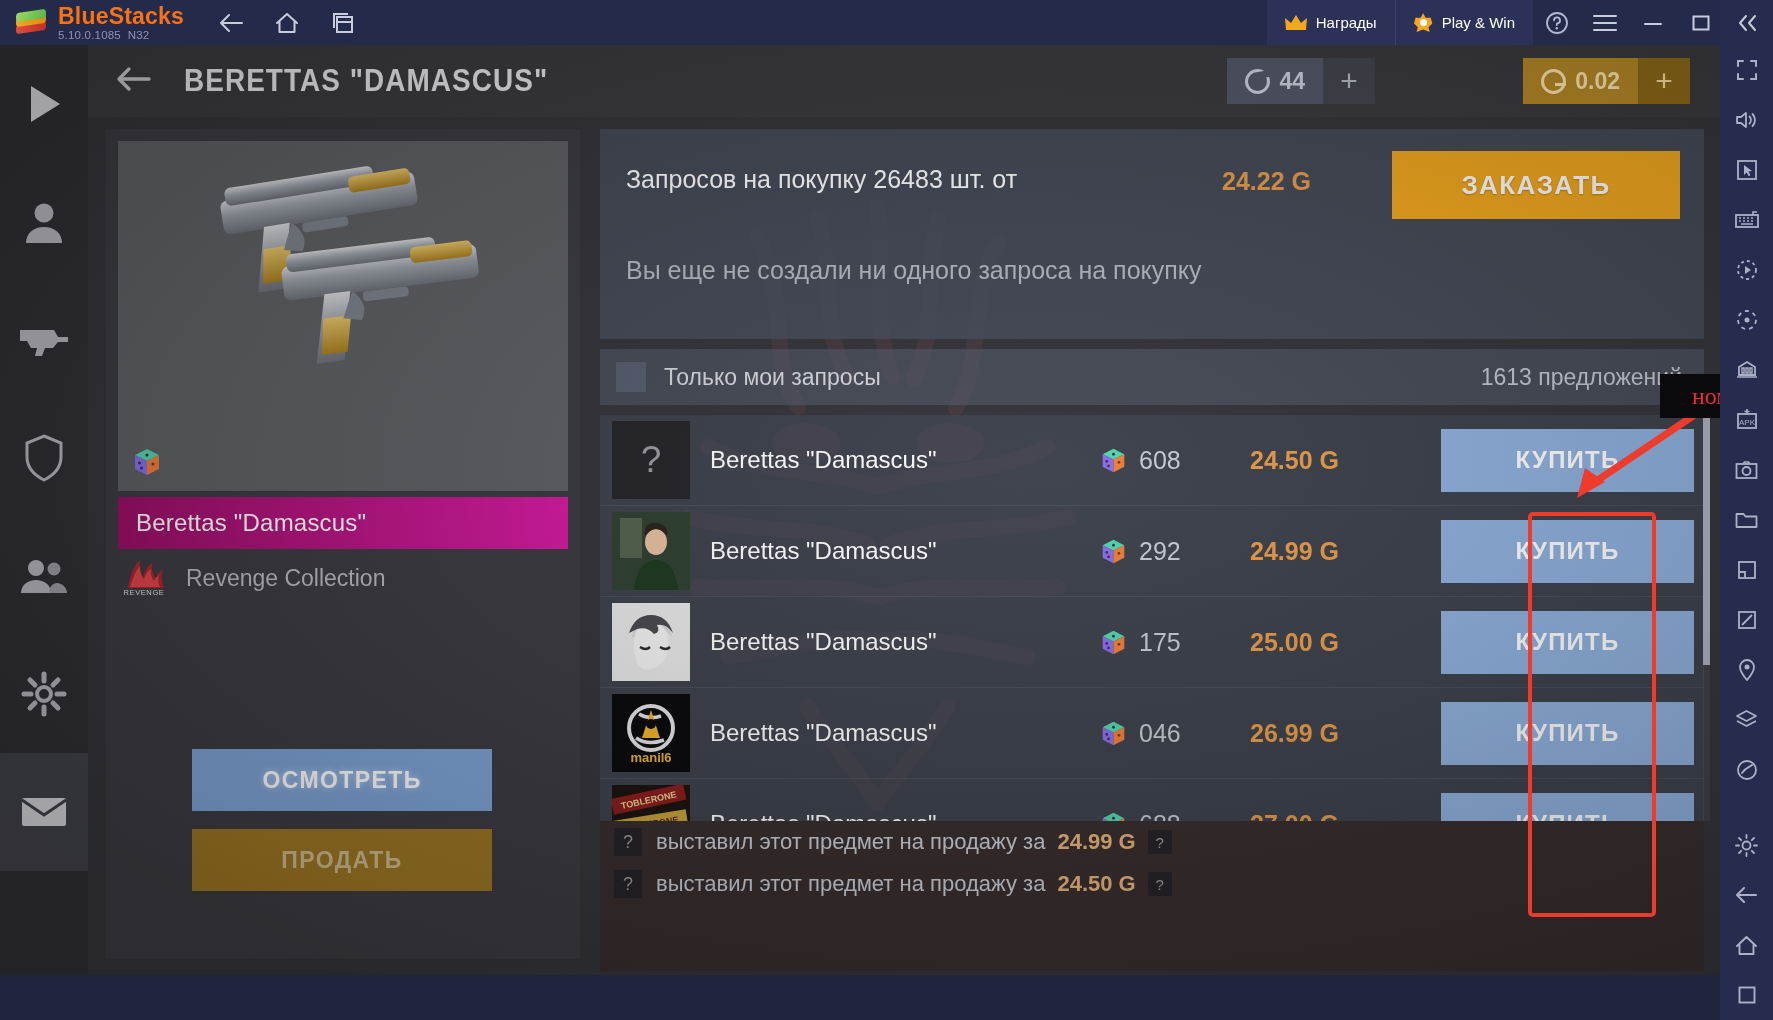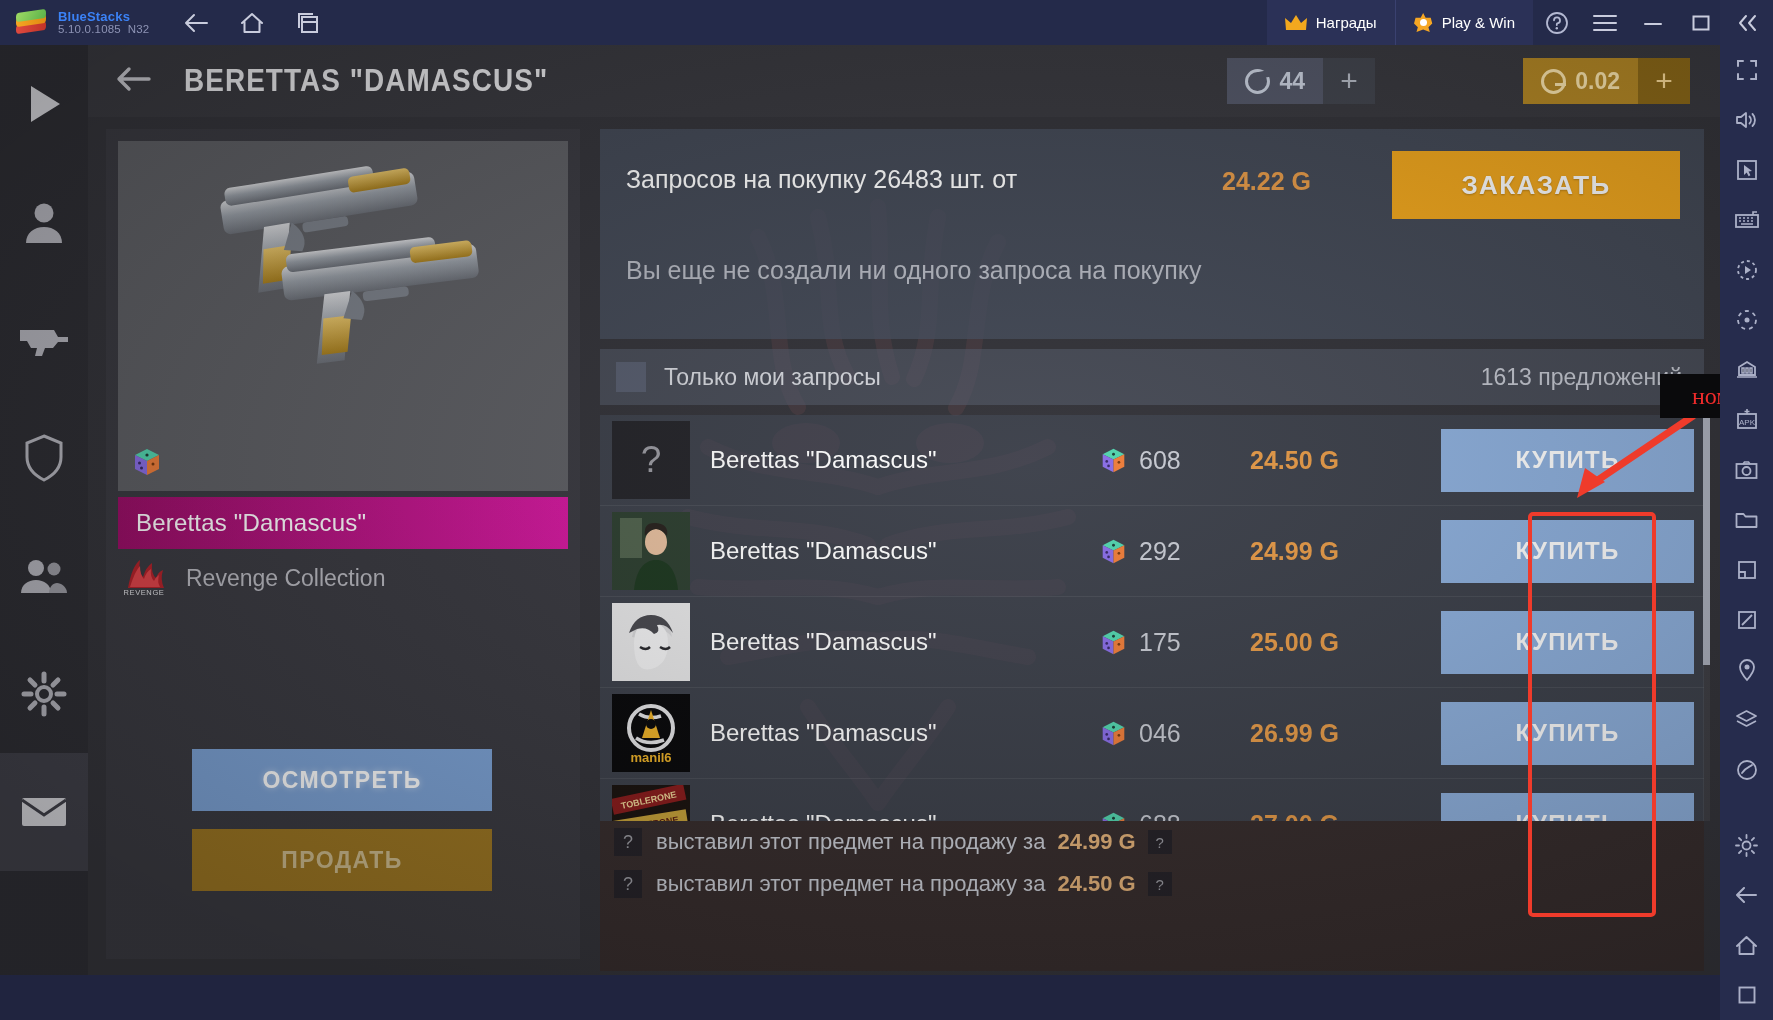--- a/index.html
+++ b/index.html
@@ -10,21 +10,21 @@
   #bs-titlebar{
     position:absolute; left:0; top:0; width:1773px; height:45px;
     background:#242a4a; display:flex; align-items:center; z-index:40;
   }
   .bs-logo{ width:30px; height:30px; margin-left:16px; position:relative; }
   .bs-logo i{ position:absolute; left:0; width:30px; height:9px; border-radius:3px/4px; }
   .bs-logo i.l2{ top:8px; background:linear-gradient(90deg,#f5a623,#e08a12); transform:skewY(-8deg); }
   .bs-logo i.l3{ top:15px; background:linear-gradient(90deg,#e04a3f,#c03328); transform:skewY(-8deg); }
   .bs-logo i.l4{ top:3px; background:linear-gradient(120deg,#9fd964,#5ab24a); transform:skewY(-8deg); z-index:2;}
   .bs-name{ margin-left:12px; line-height:1.05; }
-  .bs-name .t1{ color:#3b82f6; font-size:13px; font-weight:bold; letter-spacing:.2px; }
+  .bs-name .t1{ color:#f97316; font-size:23px; font-weight:bold; letter-spacing:.2px; }
   .bs-name .t2{ color:#8d93b4; font-size:11.5px; letter-spacing:.2px; }
   .bs-navbtns{ display:flex; align-items:center; margin-left:30px; gap:22px; }
   .bs-navbtns .ib{ width:34px; height:34px; display:flex; align-items:center; justify-content:center; cursor:pointer; }
   .bs-spacer{ flex:1; }
   .bs-pill{ display:flex; align-items:center; gap:9px; height:45px; padding:0 18px;
             background:#2b3157; color:#fff; font-size:15px; cursor:pointer; }
   .bs-pill + .bs-pill{ border-left:1px solid #3a4170; }
   .bs-right{ display:flex; align-items:center; }
   .bs-winbtns{ display:flex; align-items:center; }
   .bs-winbtns .wb{ width:48px; height:45px; display:flex; align-items:center; justify-content:center; cursor:pointer; }

